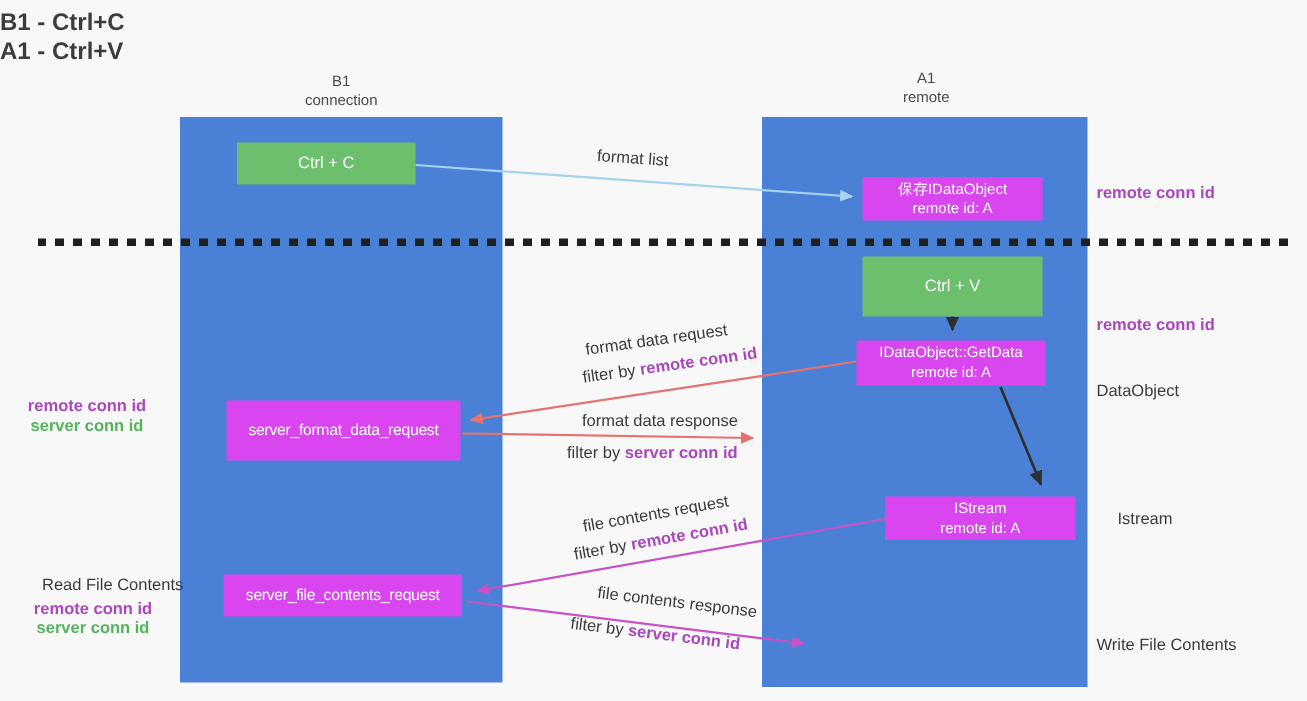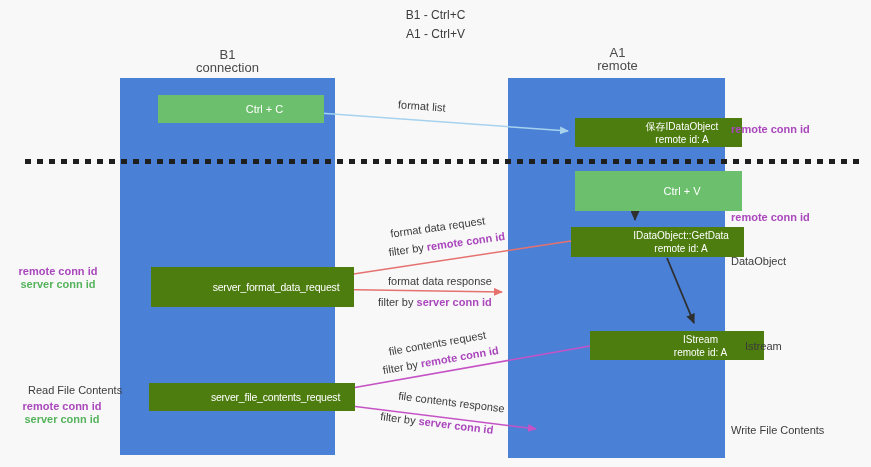--- a/index.html
+++ b/index.html
@@ -1,31 +1,31 @@
 <!DOCTYPE html>
 <html><head>
 <meta charset="utf-8">
 <style>
   html,body{margin:0;padding:0;background:#f8f8f9;}
   .canvas{
     position:relative;width:871px;height:467px;overflow:hidden;
     font-family:"Liberation Sans",sans-serif;background:#f8f8f9;color:#3b3b3b;
   }
   .abs{position:absolute;}
-  .title{top:6px;left:0;width:100%;text-align:center;font-size:12px;line-height:19px;color:#3c3c3c;}
+  .title{top:6px;left:0;width:100%;text-align:left;font-size:16px;line-height:19px;color:#3c3c3c;font-weight:bold;}
   .lane{background:#4a80d6;}
   .lane-left{left:120px;top:78px;width:215px;height:377px;}
   .lane-right{left:508px;top:78px;width:217px;height:380px;}
-  .lane-header{text-align:center;font-size:13px;line-height:13px;color:#4a4a4a;}
+  .lane-header{text-align:center;font-size:10px;line-height:13px;color:#4a4a4a;}
   .dashed{left:25px;top:159px;width:837px;height:5px;
     background:repeating-linear-gradient(90deg,#1f1f1f 0 6px,transparent 6px 12px);}
   .node{display:flex;flex-direction:column;align-items:center;justify-content:center;
-    color:#fff;text-align:right;padding-left:47px;}
+    color:#fff;text-align:right;}
   .node.green{background:#6cbf6c;}
-  .node.orange{background:#4d7c0f;}
+  .node.orange{background:#d946ef;}
   .one{font-size:11px;}
   .two{font-size:10px;line-height:13px;}
   .msg{font-size:10.5px;letter-spacing:-0.2px;}
   .edge-label{white-space:nowrap;font-size:11px;color:#3b3b3b;}
   .conn{font-weight:bold;}
   .purple{color:#ab47bc;}
   .greent{color:#55b35c;}
   .side{font-size:11px;white-space:nowrap;}
   .side.bold{font-weight:bold;}
   .grp{text-align:center;font-size:11px;line-height:13px;font-weight:bold;white-space:nowrap;}

